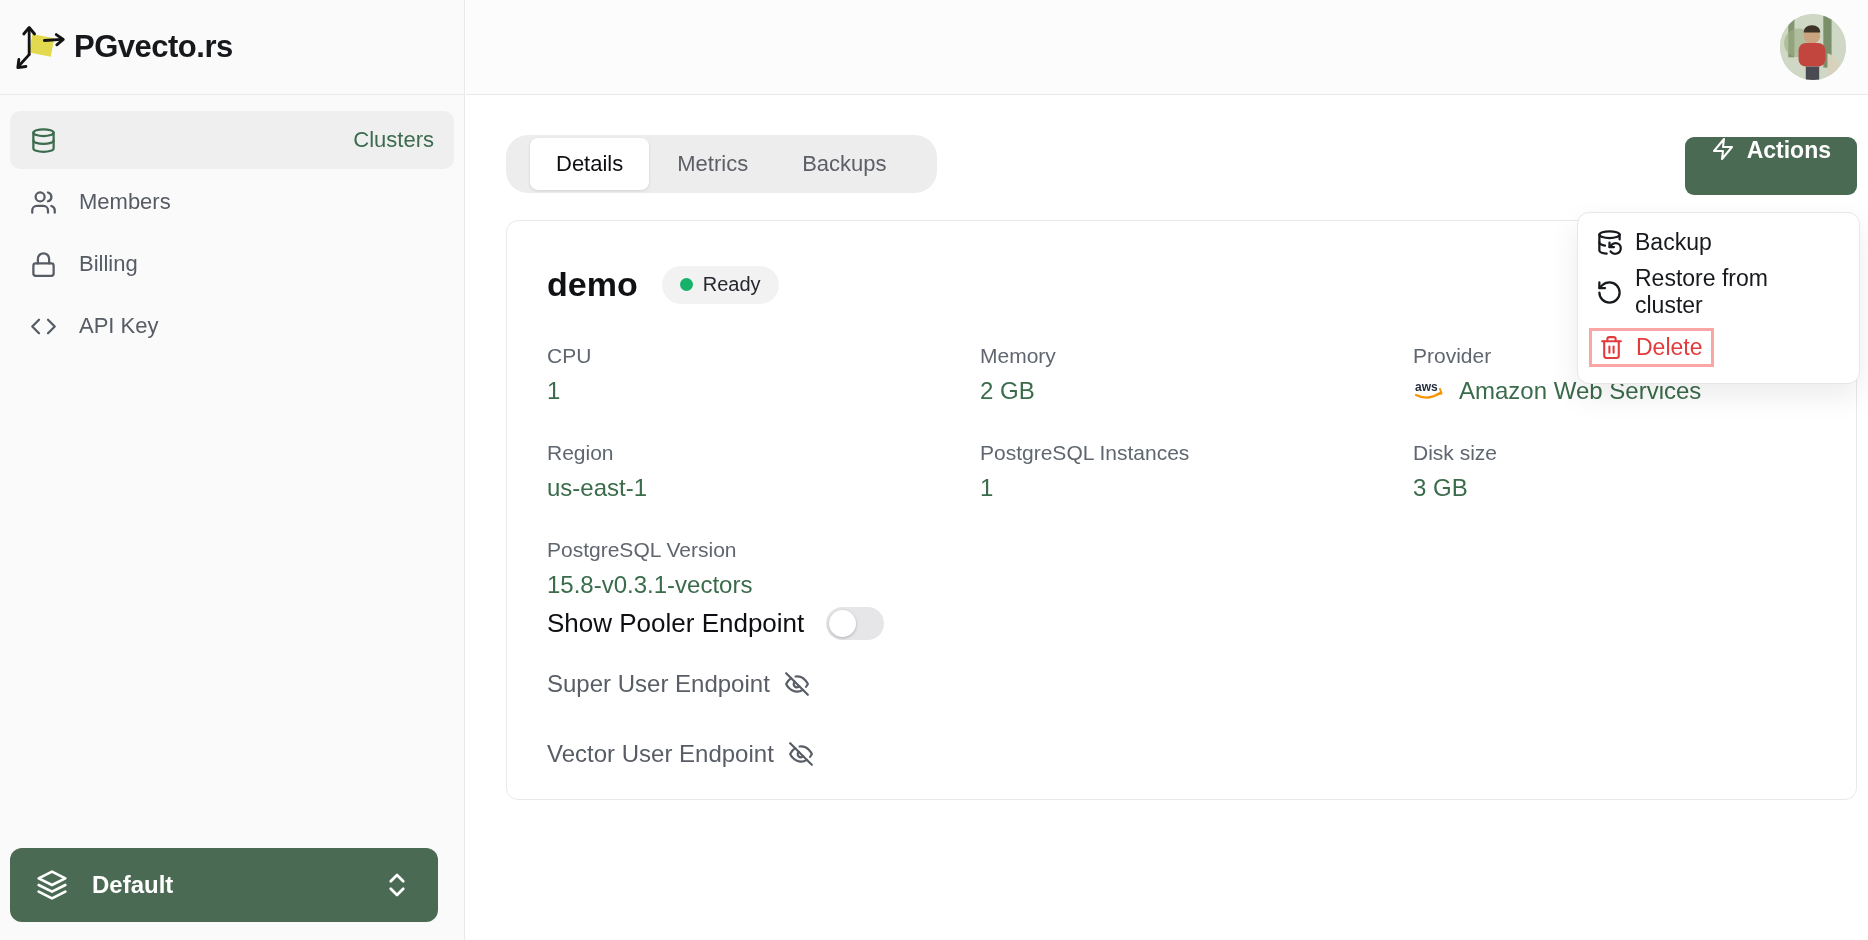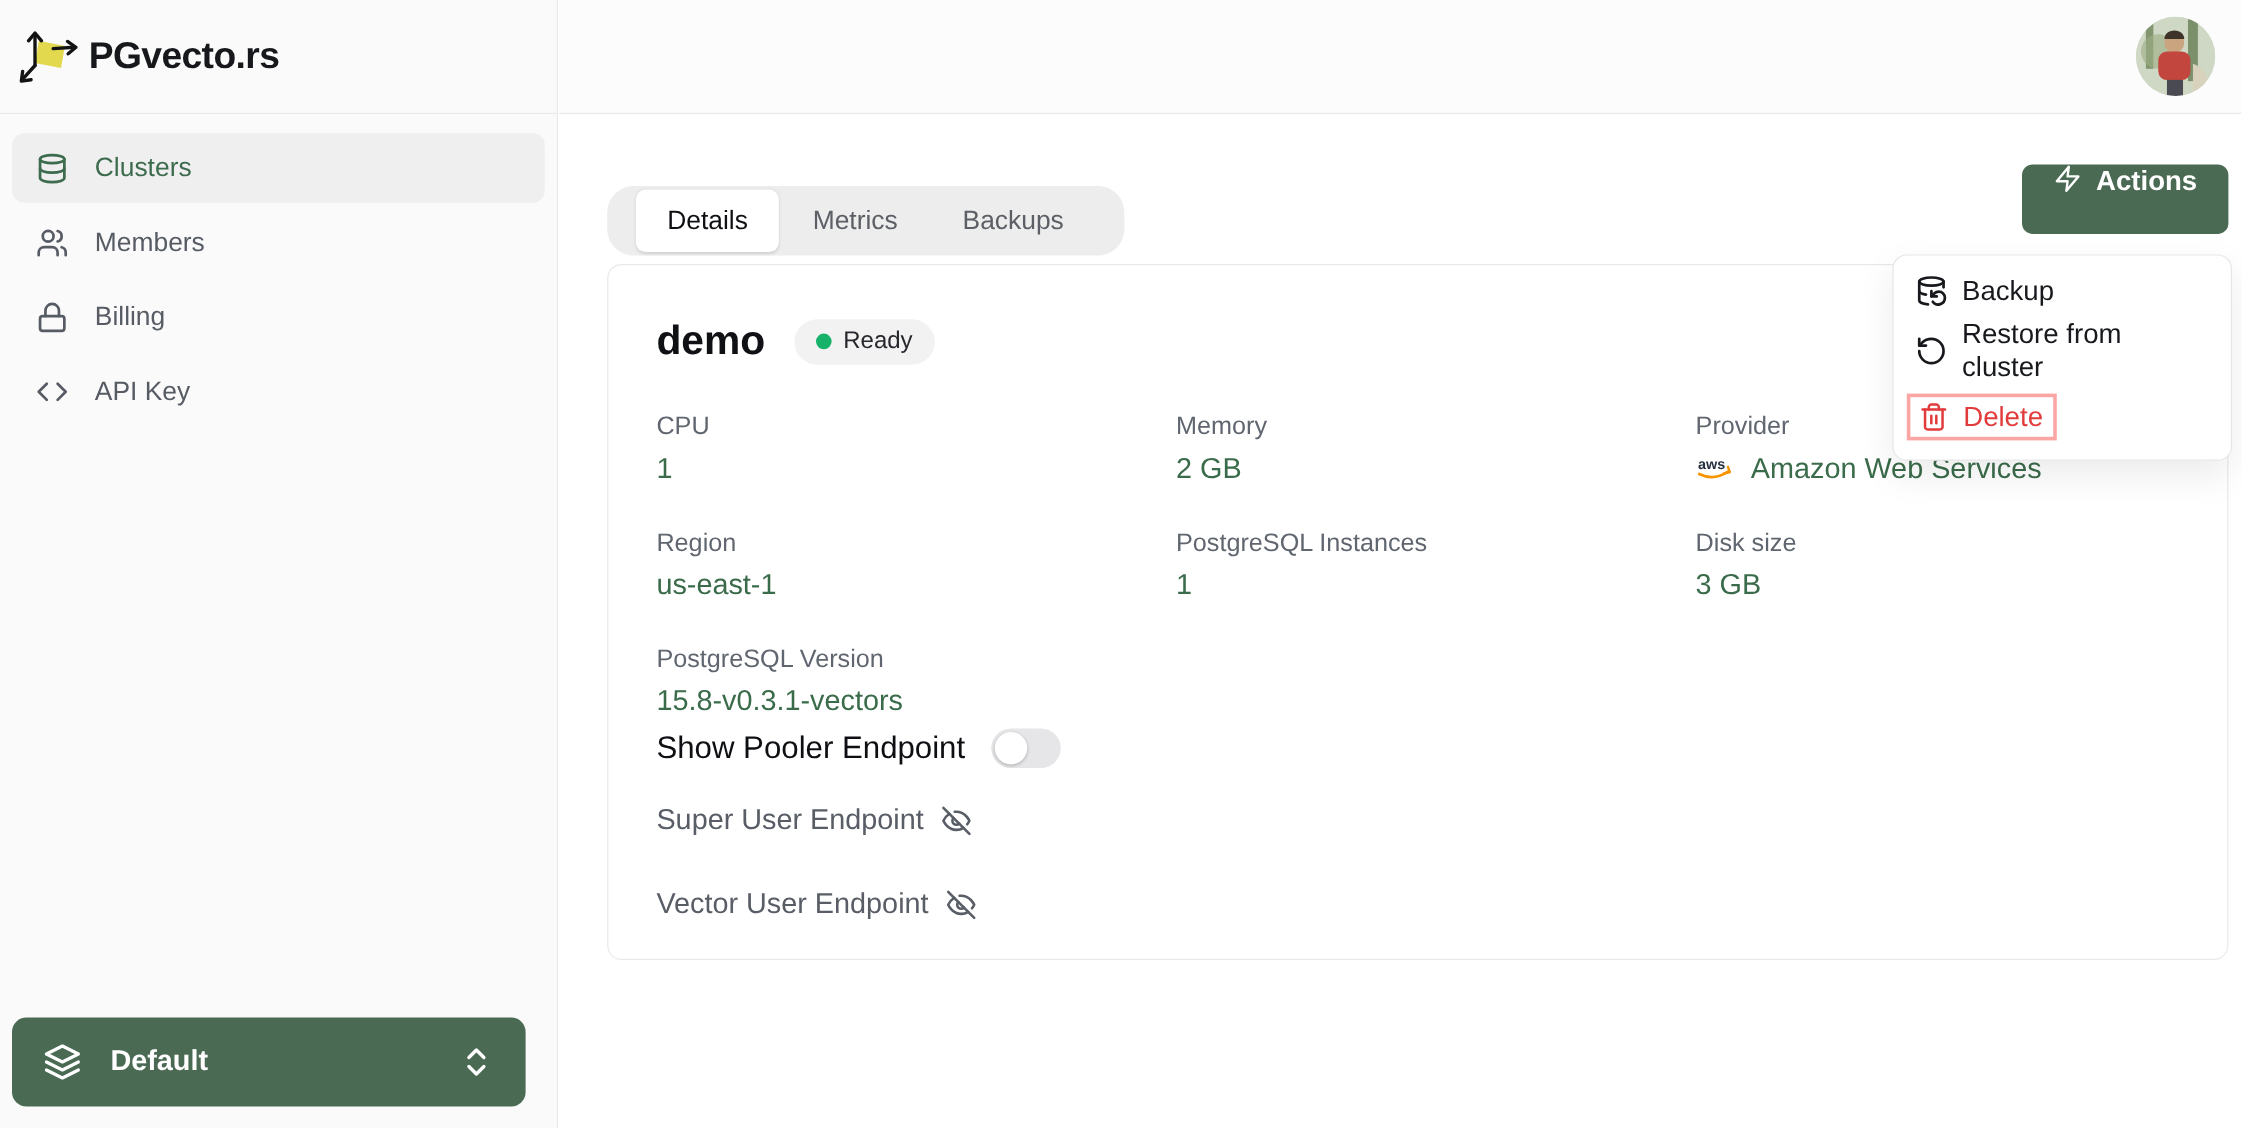--- a/index.html
+++ b/index.html
@@ -19,21 +19,21 @@
     height:95px; border-bottom:1px solid #e9e9e9;
     display:flex; align-items:center; padding:0 14px; gap:8px;
   }
   .logo-text { font-size:31px; font-weight:bold; letter-spacing:-0.5px; color:#16181c; }
   .nav { padding:16px 10px; display:flex; flex-direction:column; gap:4px; }
   .nav-item {
     display:flex; align-items:center; gap:22px; height:58px;
     border-radius:10px; padding:0 20px; font-size:22px; color:#565b64; cursor:pointer;
   }
   .nav-item svg { width:27px; height:27px; stroke:#565b64; }
-  .nav-item.active { background:#efefef; color:#3c6b4e; }
+  .nav-item.active { background:#efefef; color:#3c6b4e;justify-content:space-between; }
   .nav-item.active svg { stroke:#3c6b4e; }
 
   .workspace {
     position:absolute; left:10px; bottom:18px; width:428px; height:74px;
     background:#4b6a53; border-radius:12px; color:#fff; cursor:pointer;
     display:flex; align-items:center; padding:0 26px; gap:24px;
   }
   .workspace-label { font-size:24px; font-weight:600; flex:1; }
 
   
@@ -41,21 +41,21 @@
     position:absolute; left:466px; right:0; top:0; height:95px;
     background:#fcfcfc; border-bottom:1px solid #e9e9e9;
   }
   .avatar {
     position:absolute; right:22px; top:14px; width:66px; height:66px;
     border-radius:50%; overflow:hidden; cursor:pointer; background:#cfd8c4;
   }
 
   
   .tabs {
-    position:absolute; left:506px; top:155px; height:58px;
+    position:absolute; left:506px; top:135px; height:58px;
     background:#ededed; border-radius:22px;
     display:flex; align-items:center; padding:0 24px; gap:2px;
   }
   .tab { padding:13px 26px; font-size:22px; color:#5c6066; border-radius:8px; cursor:pointer; }
   .tab.active { background:#fff; color:#0e0f12; box-shadow:0 1px 3px rgba(0,0,0,.12); }
 
   
   .actions-btn {
     position:absolute; right:11px; top:137px; height:58px;
     background:#4b6a53; color:#fff; border:none; border-radius:9px;

